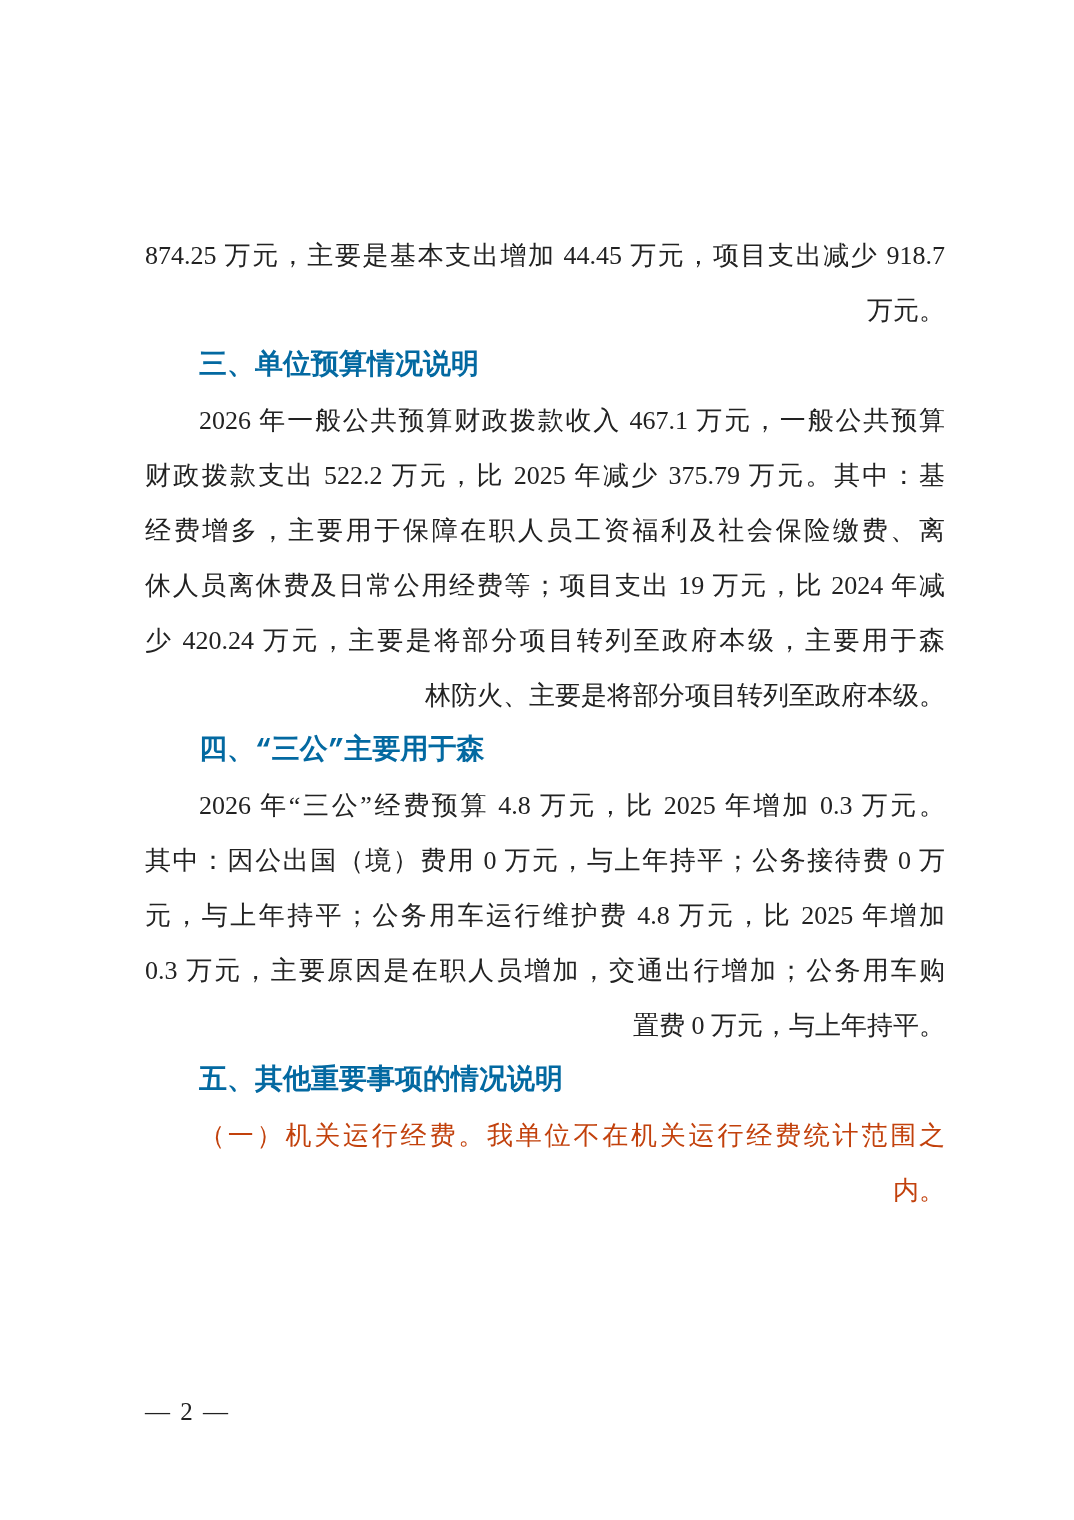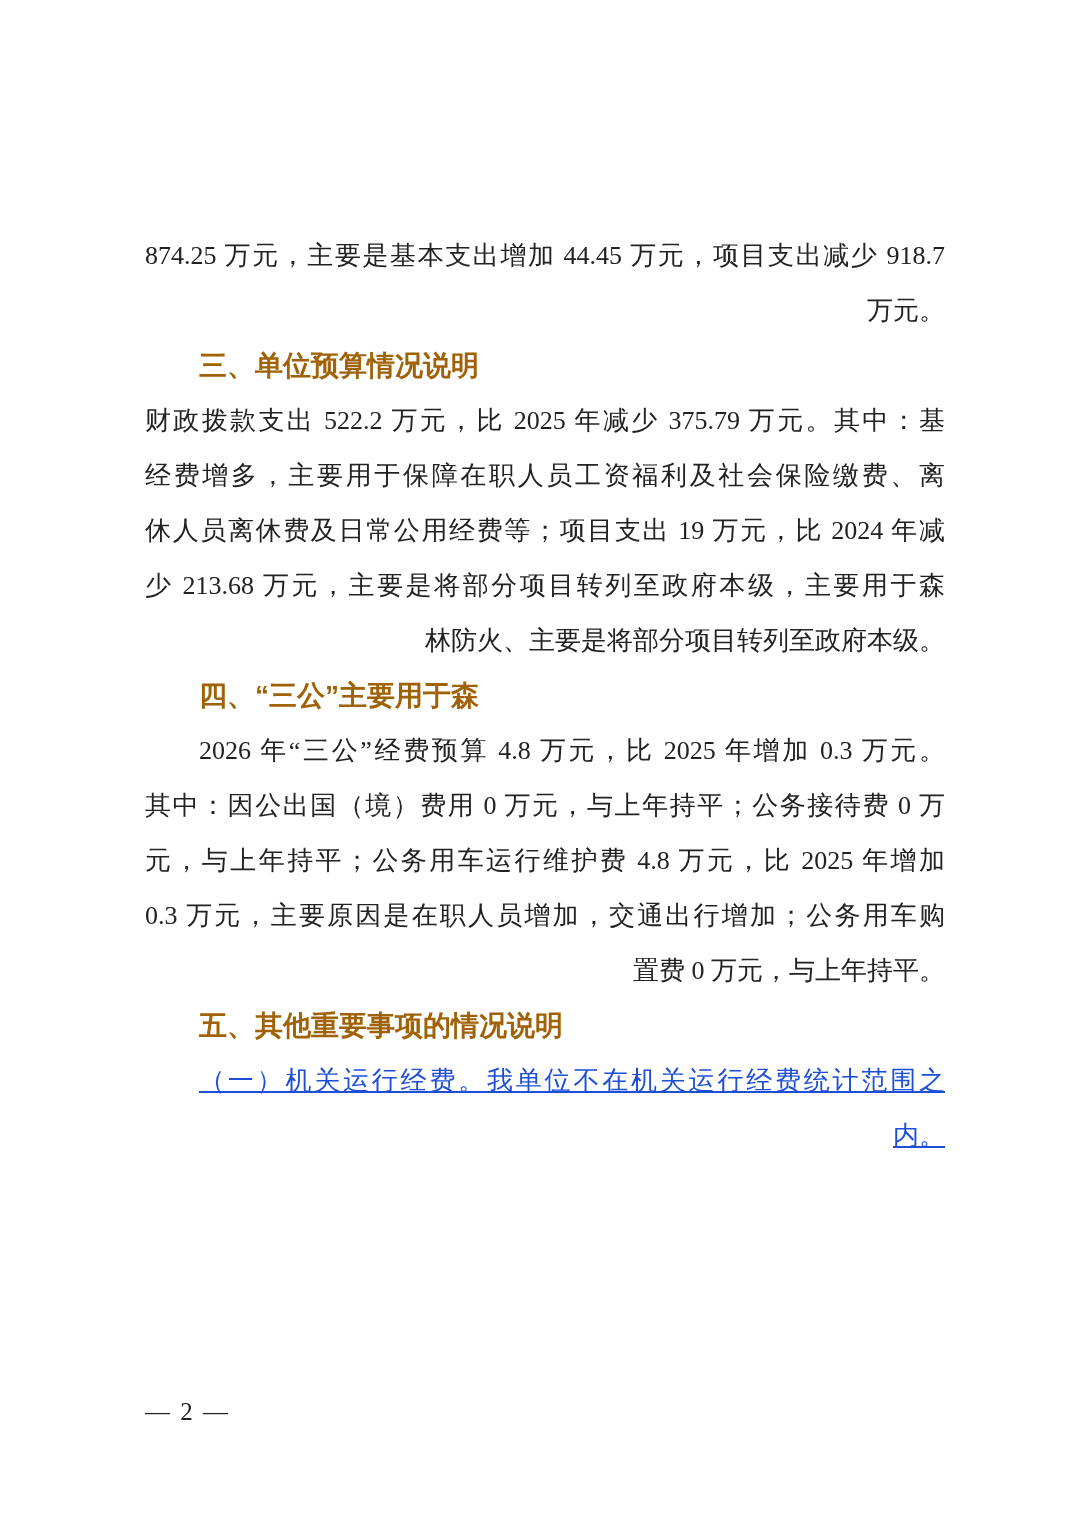--- a/index.html
+++ b/index.html
@@ -35,55 +35,55 @@
     text-align-last: justify;
   }
   .indent {
     padding-left: 54px;
   }
   .just.indent {
     
     width: 746px;
   }
   .heading {
-    font-family: Liberation Sans, sans-serif;
+    font-family: Liberation Mono, monospace;
     font-weight: bold;
     font-size: 28px;
-    color: #a16207;
+    color: #0369a1;
     text-align: left;
     text-align-last: left;
   }
   .kaiti {
     
-    color: #1d4ed8;
-    text-decoration: underline;
+    color: #c2410c;
   }
   .footer {
     position: absolute;
     left: 145px;
     top: 1358px;
     font-size: 25px;
     line-height: 32px;
     letter-spacing: 2px;
     color: #222222;
     font-family: "Liberation Serif", "DejaVu Serif", serif;
   }
 </style>
 </head>
 <body>
 
 <div class="page">
   <div class="content">
     <div class="line just">874.25 万元，主要是基本支出增加 44.45 万元，项目支出减少 918.7</div>
     <div class="line">万元。</div>
     <div class="line heading indent">三、单位预算情况说明</div>
+    <div class="line just indent">2026 年一般公共预算财政拨款收入 467.1 万元，一般公共预算</div>
     <div class="line just">财政拨款支出 522.2 万元，比 2025 年减少 375.79 万元。其中：基</div>
     <div class="line just">经费增多，主要用于保障在职人员工资福利及社会保险缴费、离</div>
     <div class="line just">休人员离休费及日常公用经费等；项目支出 19 万元，比 2024 年减</div>
-    <div class="line just">少 213.68 万元，主要是将部分项目转列至政府本级，主要用于森</div>
+    <div class="line just">少 420.24 万元，主要是将部分项目转列至政府本级，主要用于森</div>
     <div class="line">林防火、主要是将部分项目转列至政府本级。</div>
     <div class="line heading indent">四、“三公”主要用于森</div>
     <div class="line just indent">2026 年“三公”经费预算 4.8 万元，比 2025 年增加 0.3 万元。</div>
     <div class="line just">其中：因公出国（境）费用 0 万元，与上年持平；公务接待费 0 万</div>
     <div class="line just">元，与上年持平；公务用车运行维护费 4.8 万元，比 2025 年增加</div>
     <div class="line just">0.3 万元，主要原因是在职人员增加，交通出行增加；公务用车购</div>
     <div class="line">置费 0 万元，与上年持平。</div>
     <div class="line heading indent">五、其他重要事项的情况说明</div>
     <div class="line just indent kaiti">（一）机关运行经费。我单位不在机关运行经费统计范围之</div>
     <div class="line kaiti">内。</div>

